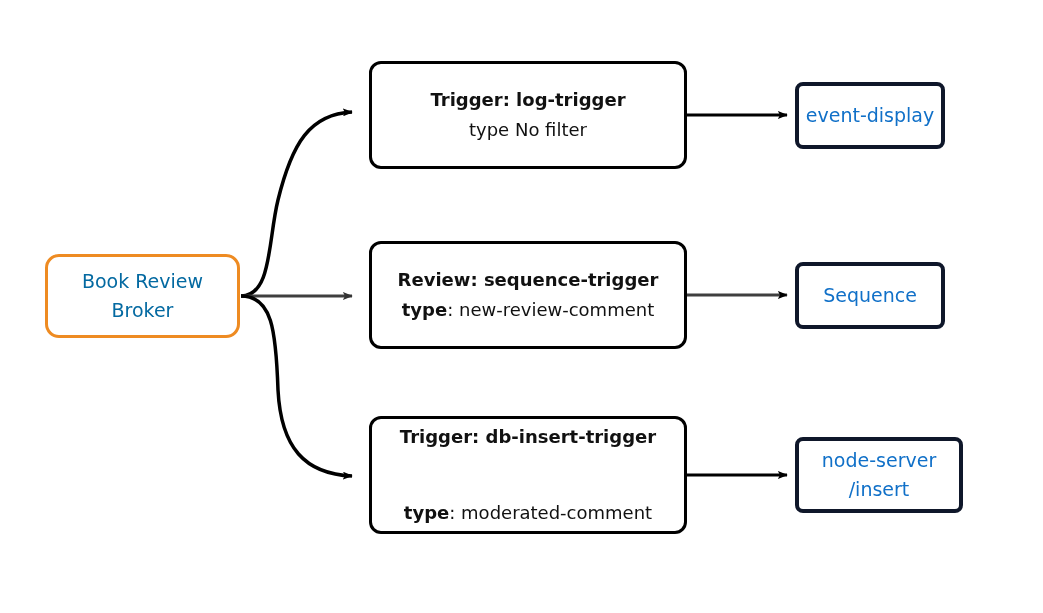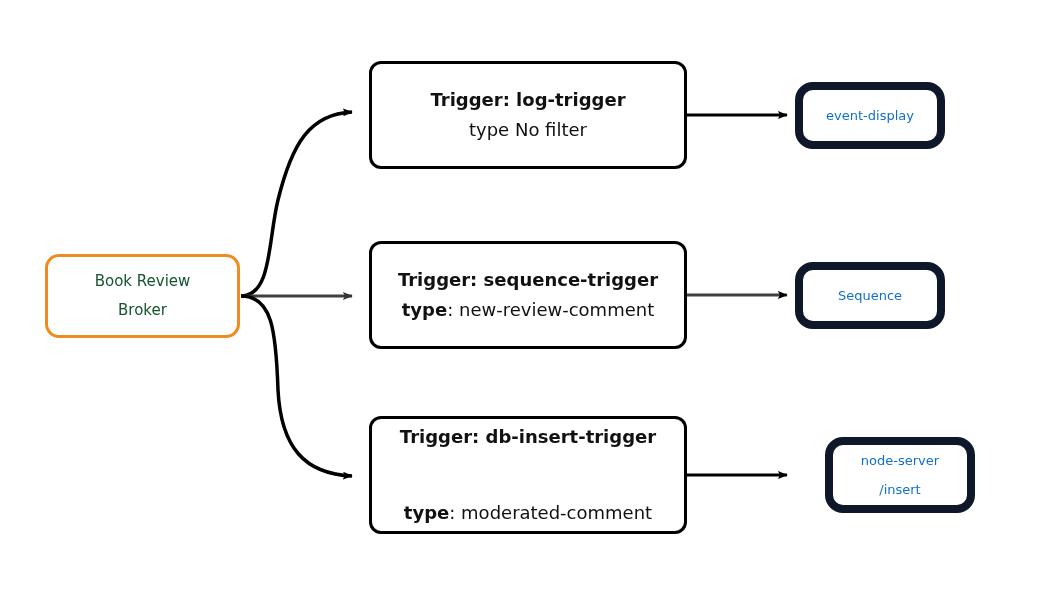--- a/index.html
+++ b/index.html
@@ -36,40 +36,40 @@
     flex-direction: column;
     align-items: center;
     justify-content: center;
     background: #ffffff;
     text-align: center;
   }
   
   .node-source {
     border: 3px solid #EE8B22;
     border-radius: 14px;
-    color: #14532d;
-    font-size: 15px;
+    color: #0369a1;
+    font-size: 19px;
     line-height: 29px;
   }
   
   .node-trigger {
     border: 3px solid #000000;
     border-radius: 12px;
     color: #111111;
     font-size: 18px;
     line-height: 30px;
   }
   .node-trigger .ln { white-space: nowrap; }
   .node-trigger .b { font-weight: bold; }
   
   .node-target {
-    border: 8px solid #0f172a;
-    border-radius: 18px;
+    border: 4px solid #0f172a;
+    border-radius: 8px;
     color: #1070C8;
-    font-size: 13px;
+    font-size: 19px;
     line-height: 29px;
   }
   .node-target .ln { white-space: nowrap; }
 </style>
 </head>
 <body>
 
 <div id="canvas">
 
   <svg class="edges" viewBox="0 0 1043 613" width="1043" height="613" xmlns="http://www.w3.org/2000/svg">
@@ -116,21 +116,21 @@
     <span class="ln">
       <span class="b">Trigger: log-trigger</span>
     </span>
     <span class="ln">
       <span class="b"></span><span>type No filter</span>
     </span>
   </div>
 
   <div class="node node-trigger" style="left:369px; top:241px; width:318px; height:108px;">
     <span class="ln">
-      <span class="b">Trigger: sequence-trigger</span>
+      <span class="b">Review: sequence-trigger</span>
     </span>
     <span class="ln">
       <span class="b">type</span><span>: new-review-comment</span>
     </span>
   </div>
 
   <div class="node node-trigger" style="left:369px; top:416px; width:318px; height:118px;gap:46px;">
     <span class="ln">
       <span class="b">Trigger: db-insert-trigger</span>
     </span>
@@ -140,18 +140,18 @@
   </div>
 
   <div class="node node-target" style="left:795px; top:82px; width:150px; height:67px;">
     <span class="ln">event-display</span>
   </div>
 
   <div class="node node-target" style="left:795px; top:262px; width:150px; height:67px;">
     <span class="ln">Sequence</span>
   </div>
 
-  <div class="node node-target" style="left:825px; top:437px; width:150px; height:76px;">
+  <div class="node node-target" style="left:795px; top:437px; width:168px; height:76px;">
     <span class="ln">node-server</span>
     <span class="ln">/insert</span>
   </div>
 
 </div>
 
 </body></html>

